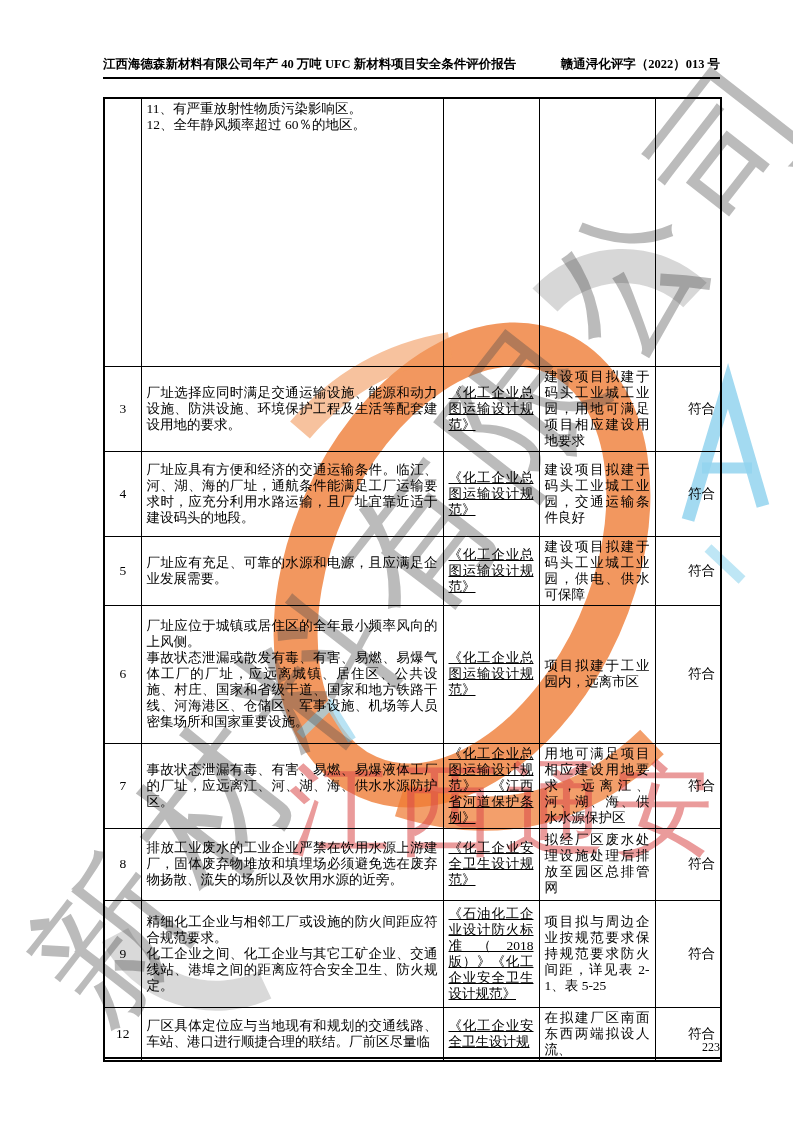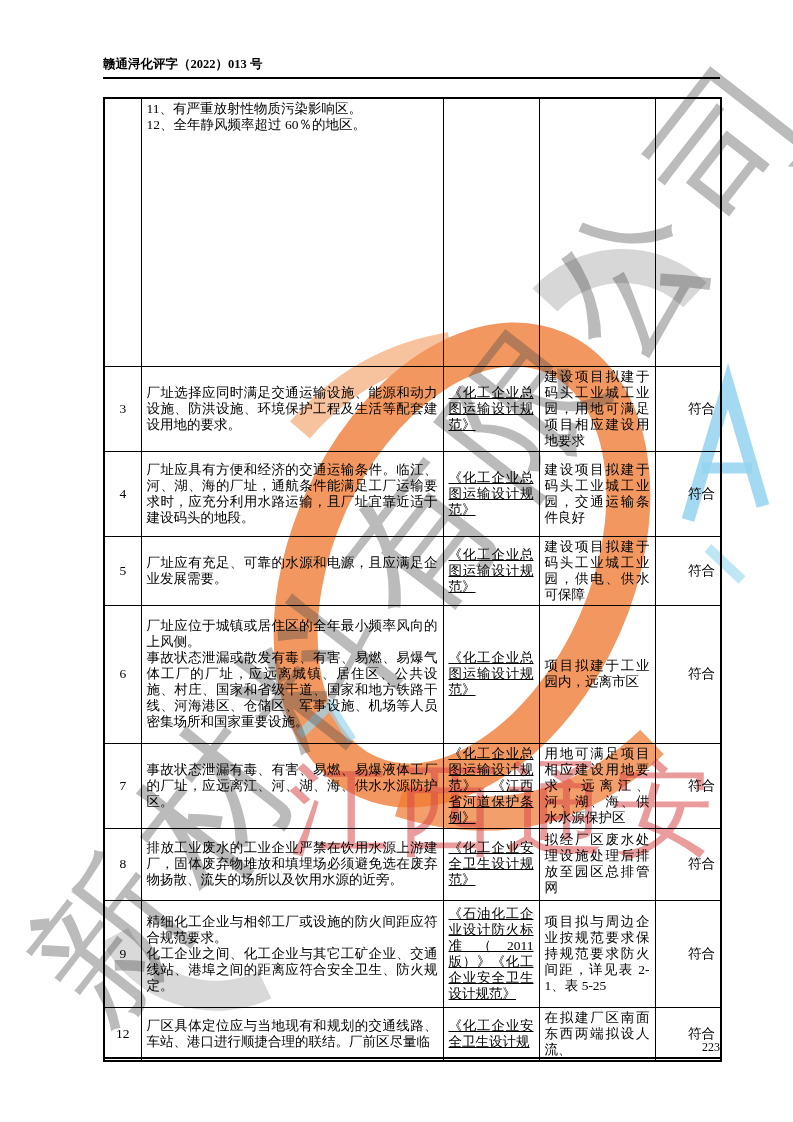--- a/index.html
+++ b/index.html
@@ -72,20 +72,21 @@
     </g>
 
     <text transform="translate(105,1030) rotate(-52)" font-size="150" letter-spacing="18" fill="#4c4c4c" fill-opacity="0.38" font-family="Liberation Serif, serif">新材料有限公司</text>
 
     <text x="288" y="845" font-size="102" letter-spacing="6" fill="#d84848" fill-opacity="0.55" font-family="Liberation Serif, serif">江西通安</text>
   </svg>
 </div>
 
 <div class="content">
   <div class="page-header">
+    <span class="ht">江西海德森新材料有限公司年产 40 万吨 UFC 新材料项目安全条件评价报告</span>
     <span class="ht">赣通浔化评字（2022）013 号</span>
   </div>
 
   <table class="eval">
     <colgroup>
       <col style="width:37px">
         <col style="width:302px">
         <col style="width:96px">
       <col style="width:116px">
         <col style="width:66px">
@@ -139,21 +140,21 @@
         <td class="c-no">8</td>
         <td class="c-req">排放工业废水的工业企业严禁在饮用水源上游建厂，固体废弃物堆放和填埋场必须避免选在废弃物扬散、流失的场所以及饮用水源的近旁。</td>
         <td class="c-basis">《化工企业安全卫生设计规范》</td>
         <td class="c-sit">拟经厂区废水处理设施处理后排放至园区总排管网</td>
         <td class="c-con">符合</td>
       </tr>
       <tr style="height:107px">
         <td class="c-no">9</td>
         <td class="c-req">精细化工企业与相邻工厂或设施的防火间距应符合规范要求。
 化工企业之间、化工企业与其它工矿企业、交通线站、港埠之间的距离应符合安全卫生、防火规定。</td>
-        <td class="c-basis">《石油化工企业设计防火标准（2011 版）》《化工企业安全卫生设计规范》</td>
+        <td class="c-basis">《石油化工企业设计防火标准（2018 版）》《化工企业安全卫生设计规范》</td>
         <td class="c-sit">项目拟与周边企业按规范要求保持规范要求防火间距，详见表 2-1、表 5-25</td>
         <td class="c-con">符合</td>
       </tr>
       <tr style="height:53px">
         <td class="c-no">12</td>
         <td class="c-req">厂区具体定位应与当地现有和规划的交通线路、车站、港口进行顺捷合理的联结。厂前区尽量临</td>
         <td class="c-basis">《化工企业安全卫生设计规</td>
         <td class="c-sit">在拟建厂区南面东西两端拟设人流、</td>
         <td class="c-con">符合</td>
       </tr>

